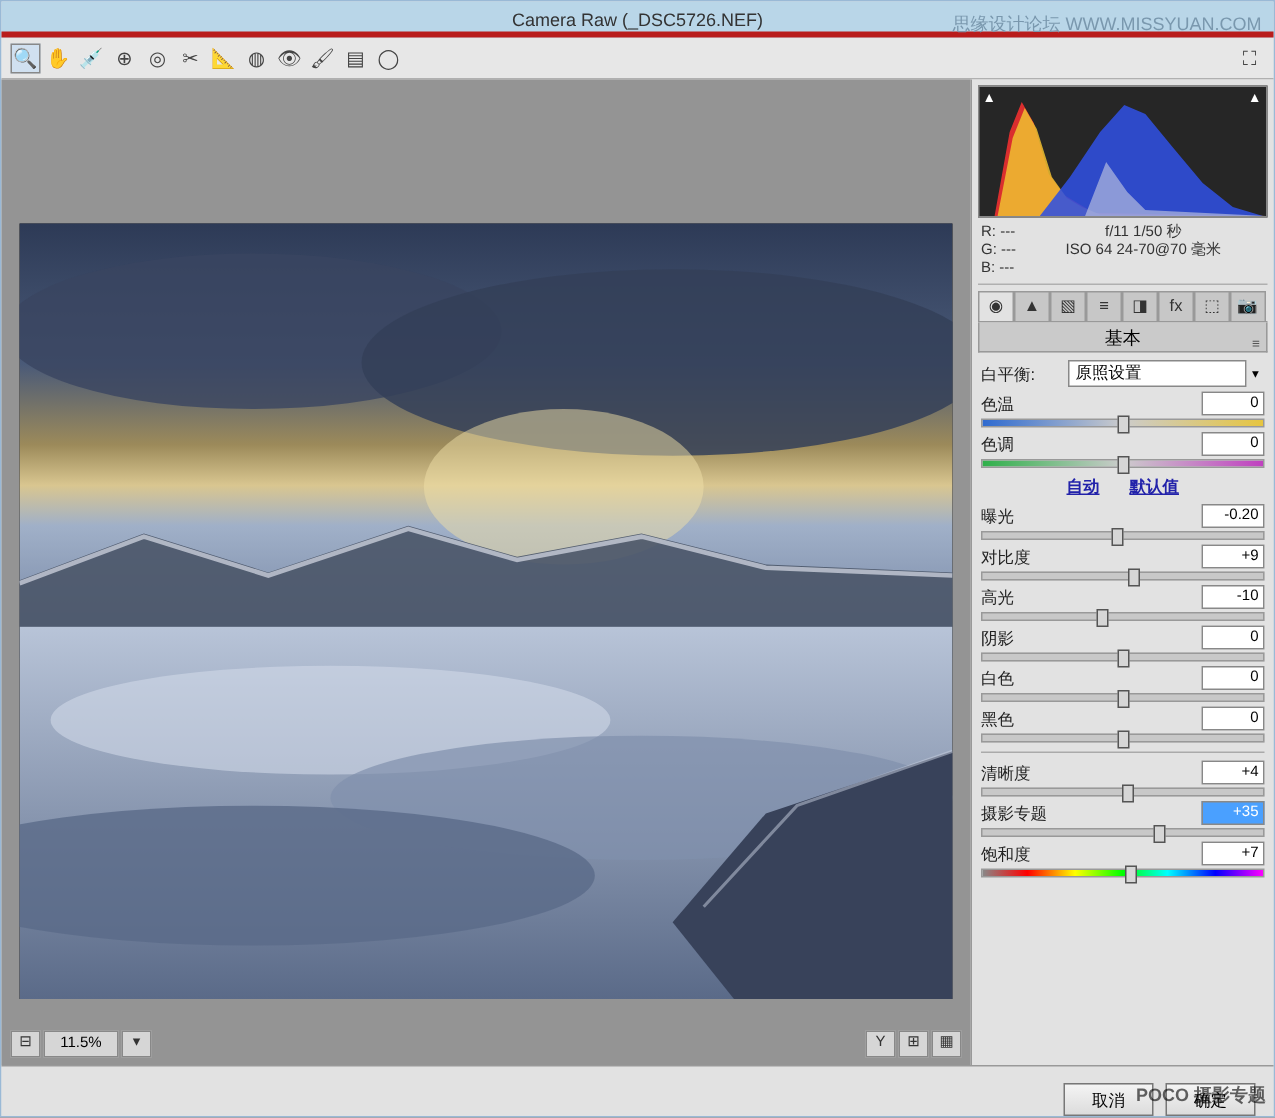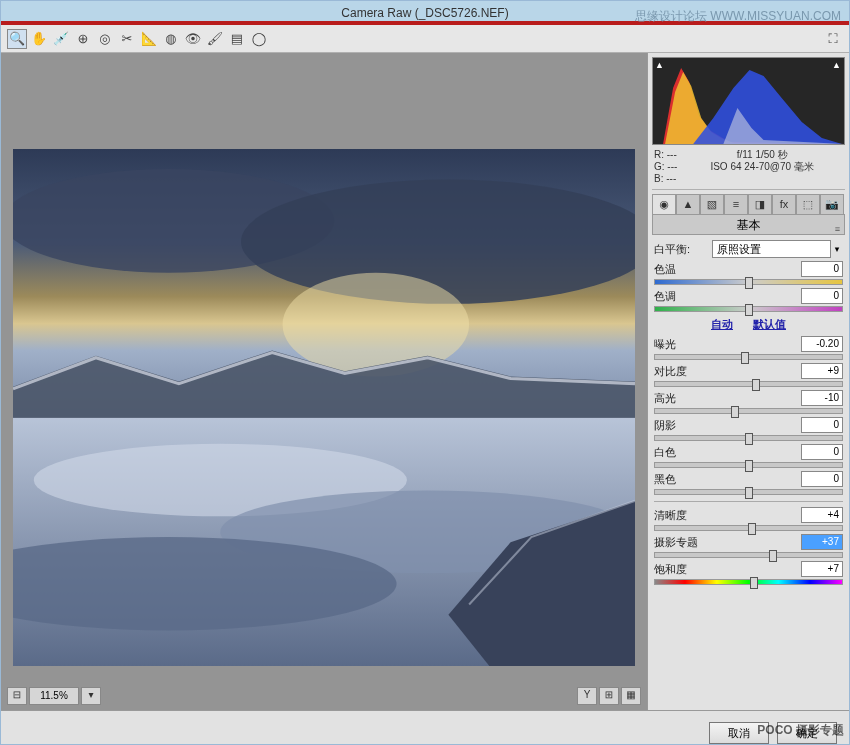--- a/index.html
+++ b/index.html
@@ -221,21 +221,21 @@
           <div class="hr-div"></div>
           <div class="ctrl-row">
             <span class="ctrl-label">清晰度</span>
             <span class="ctrl-val">+4</span>
             <div class="slider-track ">
               <div class="thumb" style="left:52%"></div>
             </div>
           </div>
           <div class="ctrl-row">
             <span class="ctrl-label">摄影专题</span>
-            <span class="ctrl-val hl">+37</span>
+            <span class="ctrl-val hl">+35</span>
             <div class="slider-track ">
               <div class="thumb" style="left:63%"></div>
             </div>
           </div>
           <div class="ctrl-row">
             <span class="ctrl-label">饱和度</span>
             <span class="ctrl-val">+7</span>
             <div class="slider-track sat">
               <div class="thumb" style="left:53%"></div>
             </div>

